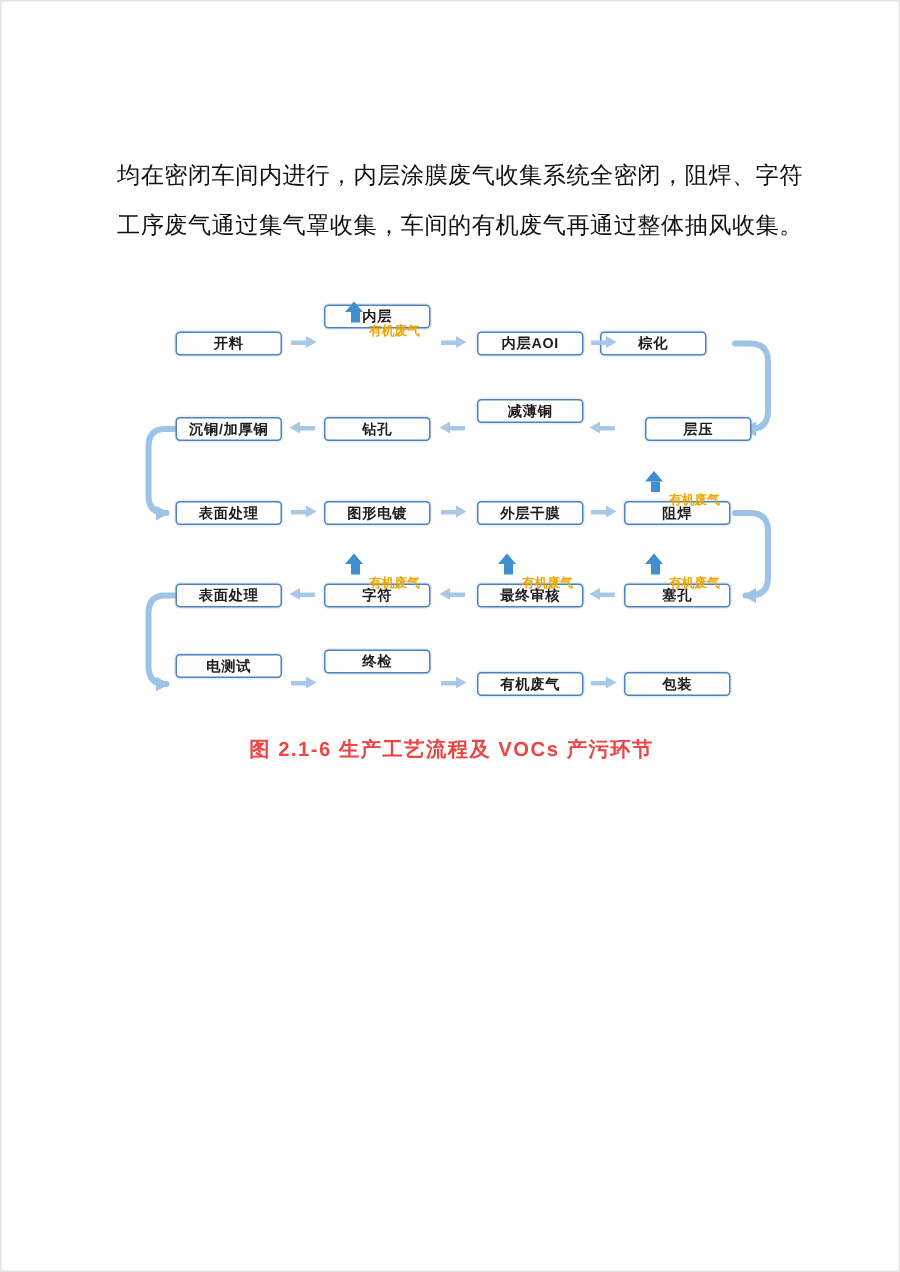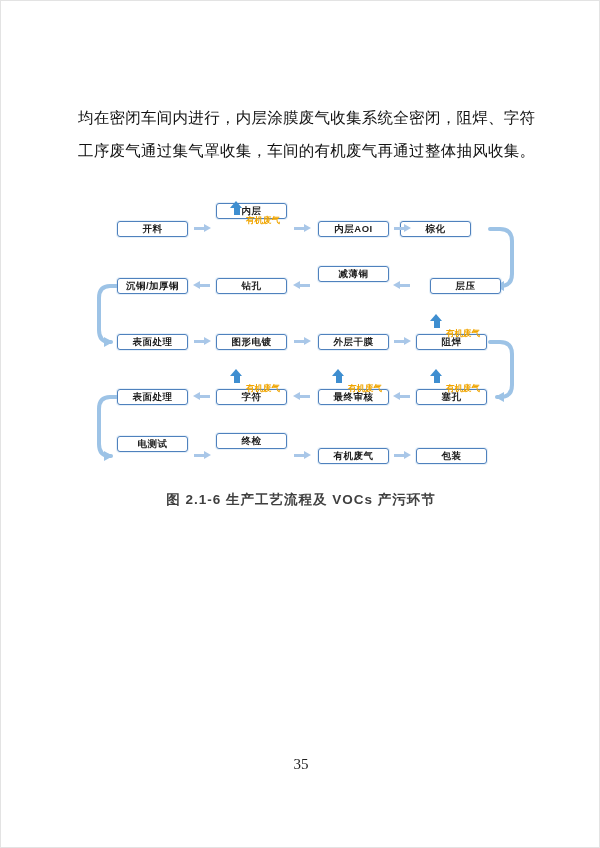--- a/index.html
+++ b/index.html
@@ -43,21 +43,21 @@
   .voc-arrow .tri { position:absolute; top:0; left:0; width:0; height:0;
                     border-left:6.5px solid transparent; border-right:6.5px solid transparent;
                     border-bottom:7.5px solid #3e8ed0; }
   .voc-arrow .stem { position:absolute; top:7px; left:3.5px; width:6px; height:7px; background:#3e8ed0; }
   .voc-text { font-family:"Liberation Sans","DejaVu Sans",sans-serif; font-size:8.5px;
               font-weight:bold; color:#f0a500; line-height:14px; margin-left:3px;margin-top:12px; }
 
   
   .caption { position:absolute; left:0; top:490px; width:600px; text-align:center;
              font-family:"Liberation Sans","DejaVu Sans",sans-serif;
-             font-size:13.5px; font-weight:bold; color:#404040; letter-spacing:1px; }
+             font-size:13.5px; font-weight:bold; color:#ef4444; letter-spacing:1px; }
   .pagenum { position:absolute; left:0; top:755px; width:600px; text-align:center;
              font-size:15px; color:#222; }
 </style>
 </head>
 <body>
 
 <div class="page">
 
   <div class="para">
     <div class="line jst">均在密闭车间内进行，内层涂膜废气收集系统全密闭，阻焊、字符等</div>
@@ -195,15 +195,14 @@
       </div>
     <div class="fa fa-r" style="left:297px;top:253px">
         <i class="bar"></i>
         <i class="head"></i>
       </div>
 
   </div>
 
   <div class="caption">图 2.1-6  生产工艺流程及 VOCs 产污环节</div>
 
-  <div class="pagenum">35</div>
 
 </div>
 
 </body></html>

